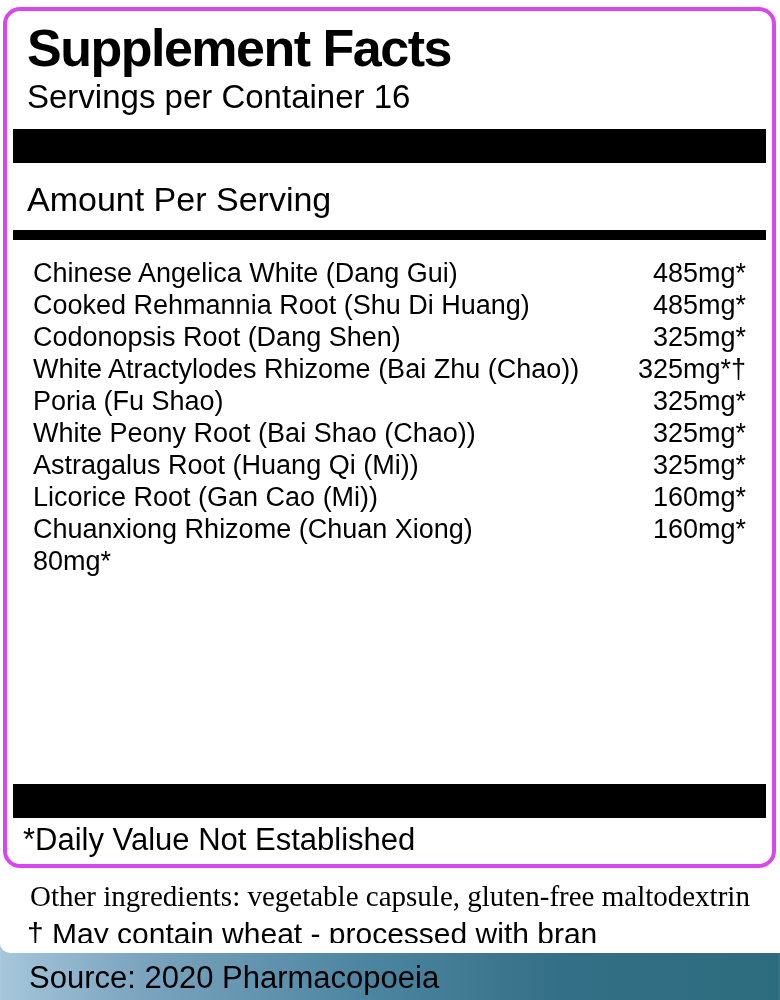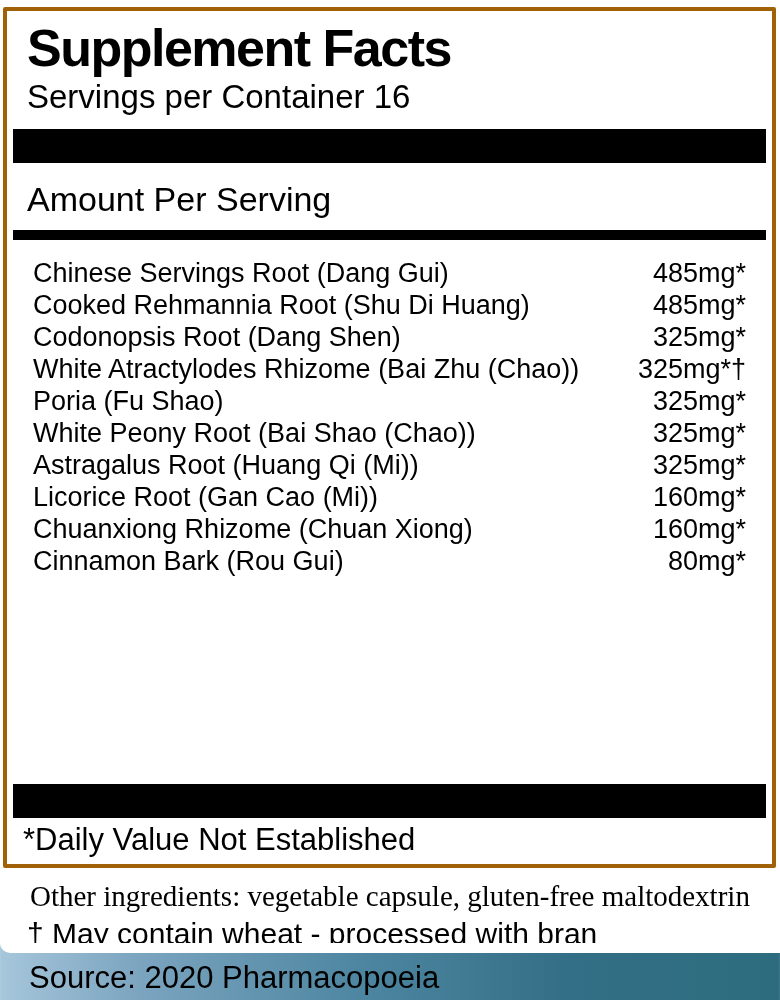--- a/index.html
+++ b/index.html
@@ -16,22 +16,22 @@
     overflow: hidden;
   }
 
   
   .facts-box {
     position: absolute;
     left: 3px;
     top: 7px;
     width: 773px;
     height: 861px;
-    border: 4px solid #a16207;
-    border-radius: 2px;
+    border: 4px solid #d946ef;
+    border-radius: 17px;
     background: #fff;
     padding: 8px 16px 6px 16px;
     display: flex;
     flex-direction: column;
   }
   .facts-title {
     font-size: 52px;
     font-weight: bold;
     letter-spacing: -1.5px;
     line-height: 1.04;
@@ -135,21 +135,21 @@
     <div class="serving-line">Servings per Container 16</div>
 
     <div class="bar bar-thick"></div>
 
     <div class="amount-heading">Amount Per Serving</div>
 
     <div class="bar bar-medium"></div>
 
     <div class="ingredient-rows">
       <div class="ingredient-row">
-        <span class="ingredient-name">Chinese Servings Root (Dang Gui)</span>
+        <span class="ingredient-name">Chinese Angelica White (Dang Gui)</span>
         <span class="ingredient-amount">485mg*</span>
       </div>
       <div class="ingredient-row">
         <span class="ingredient-name">Cooked Rehmannia Root (Shu Di Huang)</span>
         <span class="ingredient-amount">485mg*</span>
       </div>
       <div class="ingredient-row">
         <span class="ingredient-name">Codonopsis Root (Dang Shen)</span>
         <span class="ingredient-amount">325mg*</span>
       </div>
@@ -171,21 +171,20 @@
       </div>
       <div class="ingredient-row">
         <span class="ingredient-name">Licorice Root (Gan Cao (Mi))</span>
         <span class="ingredient-amount">160mg*</span>
       </div>
       <div class="ingredient-row">
         <span class="ingredient-name">Chuanxiong Rhizome (Chuan Xiong)</span>
         <span class="ingredient-amount">160mg*</span>
       </div>
       <div class="ingredient-row">
-        <span class="ingredient-name">Cinnamon Bark (Rou Gui)</span>
         <span class="ingredient-amount">80mg*</span>
       </div>
     </div>
 
     <div class="flex-spacer"></div>
 
     <div class="bar bar-thick-bottom"></div>
 
     <div class="daily-value-note">*Daily Value Not Established</div>
   </div>

